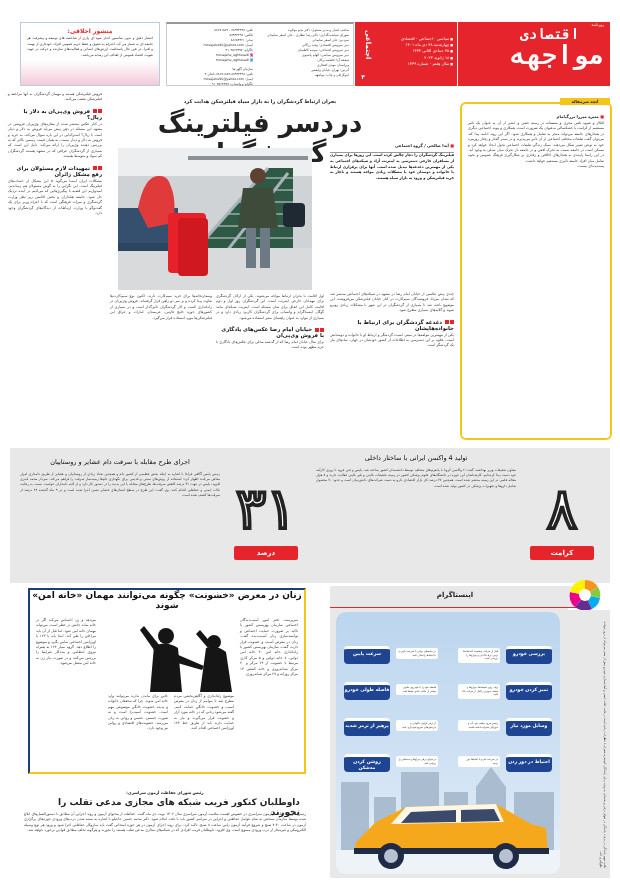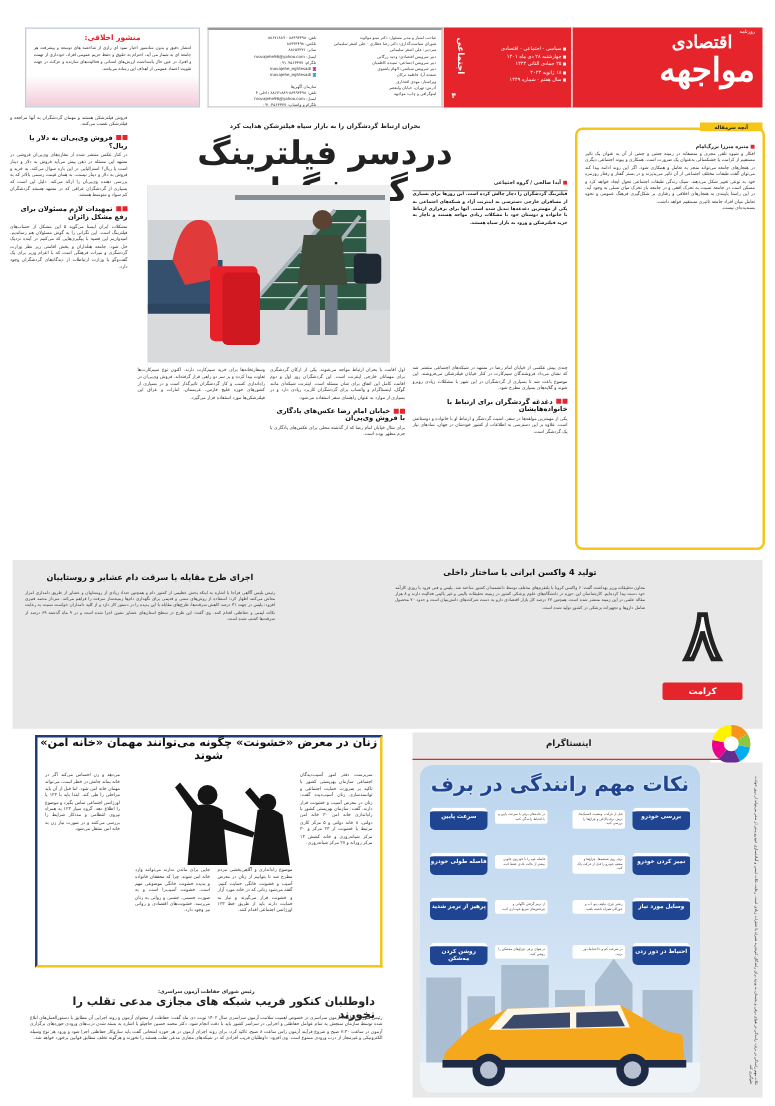--- a/index.html
+++ b/index.html
@@ -4,21 +4,21 @@
 <style>
 *{box-sizing:border-box;margin:0;padding:0}
 html,body{width:620px;height:885px;background:#fff;overflow:hidden}
 body{font-family:"DejaVu Sans",sans-serif;color:#222;position:relative;direction:rtl}
 .abs{position:absolute}
 .txt{font-size:3.6px;line-height:5.4px;color:#333;text-align:justify}
 .red{color:#e5242b}
 
 
 #masthead{left:458px;top:22px;width:152px;height:64px;background:#e5242b}
-#logo{position:absolute;right:6px;top:6px;color:#fff;font-family:Liberation Serif, serif;font-weight:bold;font-size:26px;line-height:30px;white-space:nowrap}
+#logo{position:absolute;right:6px;top:6px;color:#fff;font-family:Liberation Mono, monospace;font-weight:bold;font-size:26px;line-height:30px;white-space:nowrap}
 #logo .sub{display:block;font-size:14px;line-height:14px;text-align:left;margin-left:10px}
 #tagline{position:absolute;right:6px;top:0;font-size:4px;color:#fff}
 #meta{left:372px;top:22px;width:86px;height:64px;background:#e5242b;border-right:1px solid #fff}
 #meta ul{list-style:none;position:absolute;right:4px;top:14px;font-size:4px;line-height:6.2px;color:#fff}
 #meta ul li::before{content:"■ ";font-size:3px}
 #section-tab{left:354px;top:22px;width:18px;height:64px;background:#e5242b;border-left:1px solid #fff}
 #section-tab span{position:absolute;right:0;top:8px;width:18px;writing-mode:vertical-rl;color:#fff;font-weight:bold;font-size:7px}
 #section-tab b{position:absolute;bottom:6px;width:18px;text-align:center;color:#fff;font-size:6px}
 #credits{left:166px;top:22px;width:188px;height:64px;border:1px solid #ccc;border-top:2px solid #999}
 #credits .col{position:absolute;top:4px;font-size:3.2px;line-height:5px;color:#333}
@@ -40,21 +40,21 @@
 .subhead i{display:inline-block;width:4px;height:4px;background:#e5242b;margin-left:1px;vertical-align:middle}
 
 
 #editorial-tag{left:560px;top:98px;width:50px;height:7px;background:#f5c518;font-size:4px;font-weight:bold;text-align:center;line-height:7px}
 #editorial{left:460px;top:102px;width:152px;height:338px;border:2px solid #f5c518;border-radius:6px;padding:10px 6px 6px}
 #editorial h2{font-size:7.5px;line-height:11px;text-align:center;font-weight:bold;color:#222;margin-bottom:8px}
 #editorial .auth{font-size:4px;font-weight:bold;margin-bottom:2px}
 
 
 #band{left:10px;top:448px;width:600px;height:135px;background:#e8e8e8}
-#band h3{font-size:6.5px;font-weight:bold;color:#111;text-align:center}
+#band h3{font-size:6.5px;font-weight:normal;color:#111;text-align:center}
 .bignum{font-family:"DejaVu Serif",serif;font-size:56px;line-height:60px;color:#fff;-webkit-text-stroke:2px #222;text-align:center;font-weight:bold}
 .unit{background:#e5242b;color:#fff;font-size:7px;font-weight:bold;text-align:center;border-radius:2px;height:14px;line-height:14px}
 
 
 #info-head{left:330px;top:586px;width:250px;height:22px;background:#e8e8e8;border-bottom:1px solid #e5242b}
 #info-head span{position:absolute;left:0;right:0;top:5px;text-align:center;font-weight:bold;font-size:7px}
 #info-wheel{left:560px;top:578px;width:50px;height:34px}
 #info-side{left:568px;top:610px;width:42px;height:268px;background:#e8e8e8}
 #info-side p{position:absolute;right:3px;top:8px;writing-mode:vertical-rl;font-size:3px;line-height:4px;height:250px;color:#333}
 #info-bg{left:330px;top:608px;width:238px;height:270px;background:#e8e8e8}
@@ -200,20 +200,24 @@
 
 <div id="band" class="abs">
   <div class="abs" style="right:8px;top:30px;width:80px">
     <div class="bignum">۸</div>
     <div class="unit" style="margin:8px 8px 0">کرامت</div>
   </div>
   <div class="abs" style="right:94px;top:6px;width:200px">
     <h3>تولید 4 واکسن ایرانی با ساختار داخلی</h3>
     <div class="txt" style="margin-top:6px;font-size:3.4px;line-height:5.2px">معاون تحقیقات وزیر بهداشت گفت: ۶ واکسن کرونا با پلتفرم‌های مختلف توسط دانشمندان کشور ساخته شد. پلیس و فنی فرود با روزی کارآمد خود دست پیدا کرده‌ایم. کارشناسان این حوزه در دانشگاه‌های علوم پزشکی کشور در زمینه تحقیقات بالینی و غیر بالینی فعالیت دارند و ۸ هزار مقاله علمی در این زمینه منتشر شده است. همچنین ۲۷ درصد کل بازار اقتصادی دارو به دست شرکت‌های دانش‌بنیان است و حدود ۷۰ محصول شامل داروها و تجهیزات پزشکی در کشور تولید شده است.</div>
   </div>
+  <div class="abs" style="right:304px;top:30px;width:80px">
+    <div class="bignum">۳۱</div>
+    <div class="unit" style="margin:8px 8px 0">درصد</div>
+  </div>
   <div class="abs" style="right:390px;top:10px;width:200px">
     <h3>اجرای طرح مقابله با سرقت دام عشایر و روستاییان</h3>
     <div class="txt" style="margin-top:6px;font-size:3.4px;line-height:5.2px">رئیس پلیس آگاهی فراجا با اشاره به اینکه بخش عظیمی از کشور دام و همچنین تعداد زیادی از روستاییان و عشایر از طریق دامداری امرار معاش می‌کنند اظهار کرد: استفاده از روش‌های سنتی و قدیمی برای نگهداری دام‌ها زمینه‌ساز سرقت را فراهم می‌کند. سردار محمد قنبری افزود: پلیس در جهت ۳۱ درصد کاهش سرقت‌ها، طرح‌های مقابله با این پدیده را در دستور کار دارد و از کلیه دامداران خواست نسبت به رعایت نکات ایمنی و حفاظتی اقدام کنند. وی گفت: این طرح در سطح استان‌های عشایر نشین اجرا شده است و در ۹ ماه گذشته ۶۹ درصد از سرقت‌ها کشف شده است.</div>
   </div>
 </div>
 
 <div id="info-head" class="abs">
   <span>اینستاگرام</span>
 </div>
 <div id="info-wheel" class="abs">
@@ -225,21 +229,20 @@
     <path d="M25 17 L15 29 A15 15 0 0 1 10 14 Z" fill="#ec008c"></path>
     <path d="M25 17 L10 14 A15 15 0 0 1 25 2 Z" fill="#fff200"></path>
     <circle cx="25" cy="17" r="6" fill="#fff"></circle>
   </svg>
 </div>
 <div id="info-side" class="abs">
   <p>نکات مهم رانندگی در برف: رانندگی در هوای برفی و یخبندان به ویژه برای رانندگان کم‌تجربه همراه با خطرات زیادی است. رعایت نکات ایمنی و آماده‌سازی خودرو پیش از سفر می‌تواند از بروز حوادث جلوگیری کند.</p>
 </div>
 <div id="info-bg" class="abs"></div>
 <div id="info" class="abs">
-  <h2>نکات مهم رانندگی در برف</h2>
   <div id="tips">
       <div class="tip" style="top: 34px; right: 8px;">بررسی خودرو</div>
       <div class="tip-desc" style="top: 36px; right: 60px;">قبل از حرکت، وضعیت لاستیک‌ها، ترمز، برف‌پاک‌کن و چراغ‌ها را بررسی کنید.</div>
       <div class="tip" style="top: 34px; left: 8px;">سرعت پایین</div>
       <div class="tip-desc" style="top: 36px; left: 60px;">در جاده‌های برفی با سرعت پایین و با احتیاط رانندگی کنید.</div>
       <div class="tip" style="top: 70px; right: 8px;">تمیز کردن خودرو</div>
       <div class="tip-desc" style="top: 72px; right: 60px;">برف روی شیشه‌ها، چراغ‌ها و سقف خودرو را قبل از حرکت پاک کنید.</div>
       <div class="tip" style="top: 70px; left: 8px;">فاصله طولی خودرو</div>
       <div class="tip-desc" style="top: 72px; left: 60px;">فاصله خود را با خودروی جلویی بیشتر از حالت عادی حفظ کنید.</div>
       <div class="tip" style="top: 106px; right: 8px;">وسایل مورد نیاز</div>

